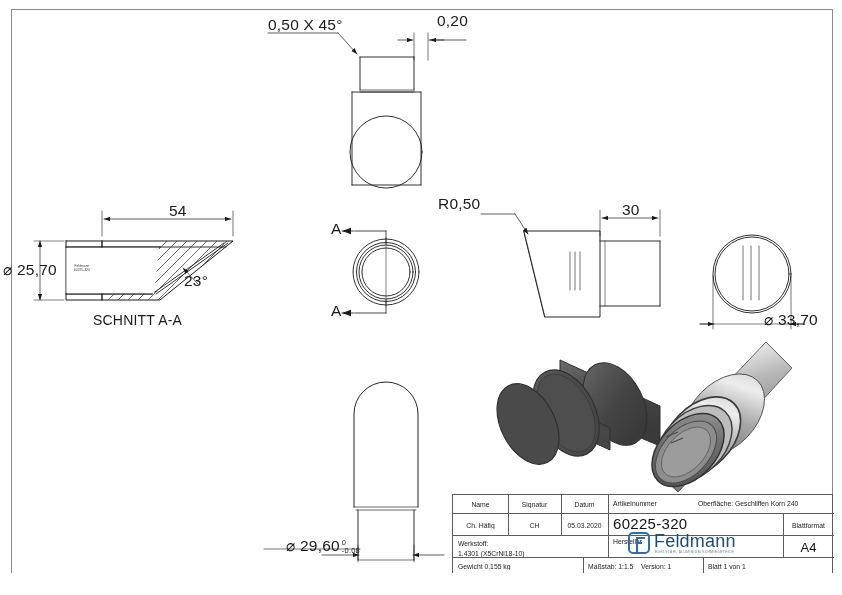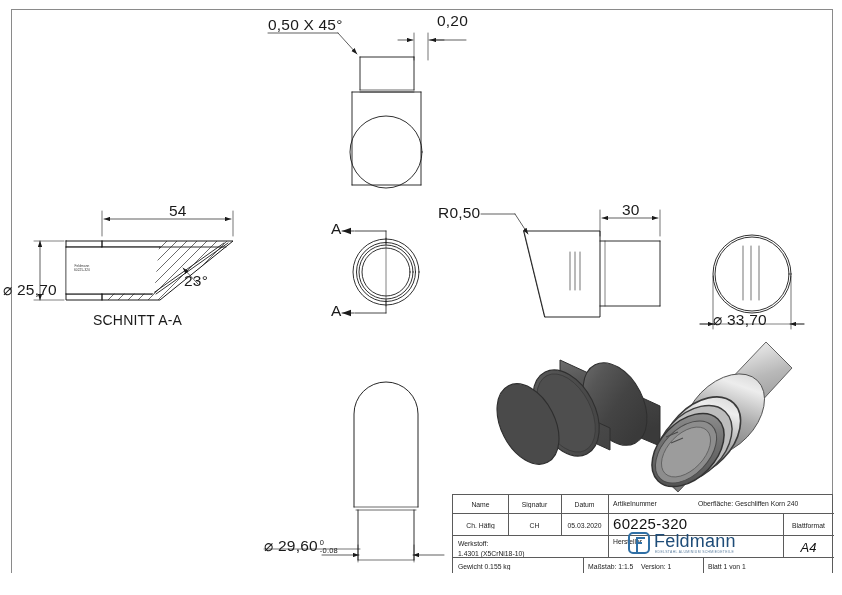--- a/index.html
+++ b/index.html
@@ -328,37 +328,37 @@
         <line x1="666" y1="437" x2="678" y2="432"></line>
         <line x1="671" y1="443" x2="683" y2="438"></line>
       </g>
     </g>
   </svg>
 
   <div class="dimtext t16" style="left:268px; top:16px;">0,50 X 45°</div>
   <div class="dimtext t16" style="left:437px; top:12px;">0,20</div>
 
   <div class="dimtext t16" style="left:169px; top:202px;">54</div>
-  <div class="dimtext t16" style="left:3px; top:261px;margin-top:20px;">⌀ 25,70</div>
+  <div class="dimtext t16" style="left:3px; top:261px;">⌀ 25,70</div>
   <div class="dimtext t16" style="left:184px; top:272px;">23°</div>
   <div class="dimtext t14" style="left:93px; top:312px;">SCHNITT A-A</div>
   <div class="engrave" style="left:66px; top:264px; width:32px;">
     <span>Feldmann</span><br>
     <span>60225-320</span>
   </div>
 
   <div class="dimtext t16" style="left:331px; top:220px;">A</div>
   <div class="dimtext t16" style="left:331px; top:302px;">A</div>
 
-  <div class="dimtext t16" style="left:438px; top:204px;">R0,50</div>
+  <div class="dimtext t16" style="left:438px; top:195px;">R0,50</div>
   <div class="dimtext t16" style="left:622px; top:201px;">30</div>
 
-  <div class="dimtext t16" style="left:713px; top:311px;">⌀ 33,70</div>
-
-  <div class="dimtext t16" style="left:264px; top:537px;">
+  <div class="dimtext t16" style="left:764px; top:311px;">⌀ 33,70</div>
+
+  <div class="dimtext t16" style="left:286px; top:537px;">
     <span>⌀ 29,60</span><span class="tol"><span>0</span><br><span>-0.08</span></span>
   </div>
 
   <div id="titleblock">
 
     <div class="hline" style="left:0; top:18px; width:381px;"></div>
     <div class="hline" style="left:0; top:40px; width:381px;"></div>
     <div class="hline" style="left:0; top:62px; width:381px;"></div>
     <div class="vline" style="left:55px; top:0; height:40px;"></div>
     <div class="vline" style="left:108px; top:0; height:40px;"></div>
@@ -378,21 +378,21 @@
     <div class="cell tb-val" style="left:55px; top:27px; width:53px; text-align:center;">CH</div>
     <div class="cell tb-val" style="left:108px; top:27px; width:47px; text-align:center;">05.03.2020</div>
     <div class="cell artnum" style="left:160px; top:20px;">60225-320</div>
 
     <div class="cell tb-lbl" style="left:5px; top:45px;">Werkstoff:</div>
     <div class="cell tb-val" style="left:5px; top:55px;">1.4301 (X5CrNi18-10)</div>
 
     <div class="cell tb-lbl" style="left:160px; top:43px;">Hersteller</div>
 
     <div class="cell tb-lbl" style="left:330px; top:27px; width:51px; text-align:center;">Blattformat</div>
-    <div class="cell a4" style="left:330px; top:45px; width:51px; text-align:center;font-style:italic;">A4</div>
+    <div class="cell a4" style="left:330px; top:45px; width:51px; text-align:center;">A4</div>
 
     <div class="cell tb-val" style="left:5px; top:68px;">Gewicht 0.155 kg</div>
     <div class="cell tb-val" style="left:135px; top:68px;">Maßstab: 1:1.5</div>
     <div class="cell tb-val" style="left:188px; top:68px;">Version: 1</div>
     <div class="cell tb-val" style="left:255px; top:68px;">Blatt 1 von 1</div>
   </div>
 
   <div id="logo">
     <div class="mark"></div>
     <div class="word">Feldmann</div>

